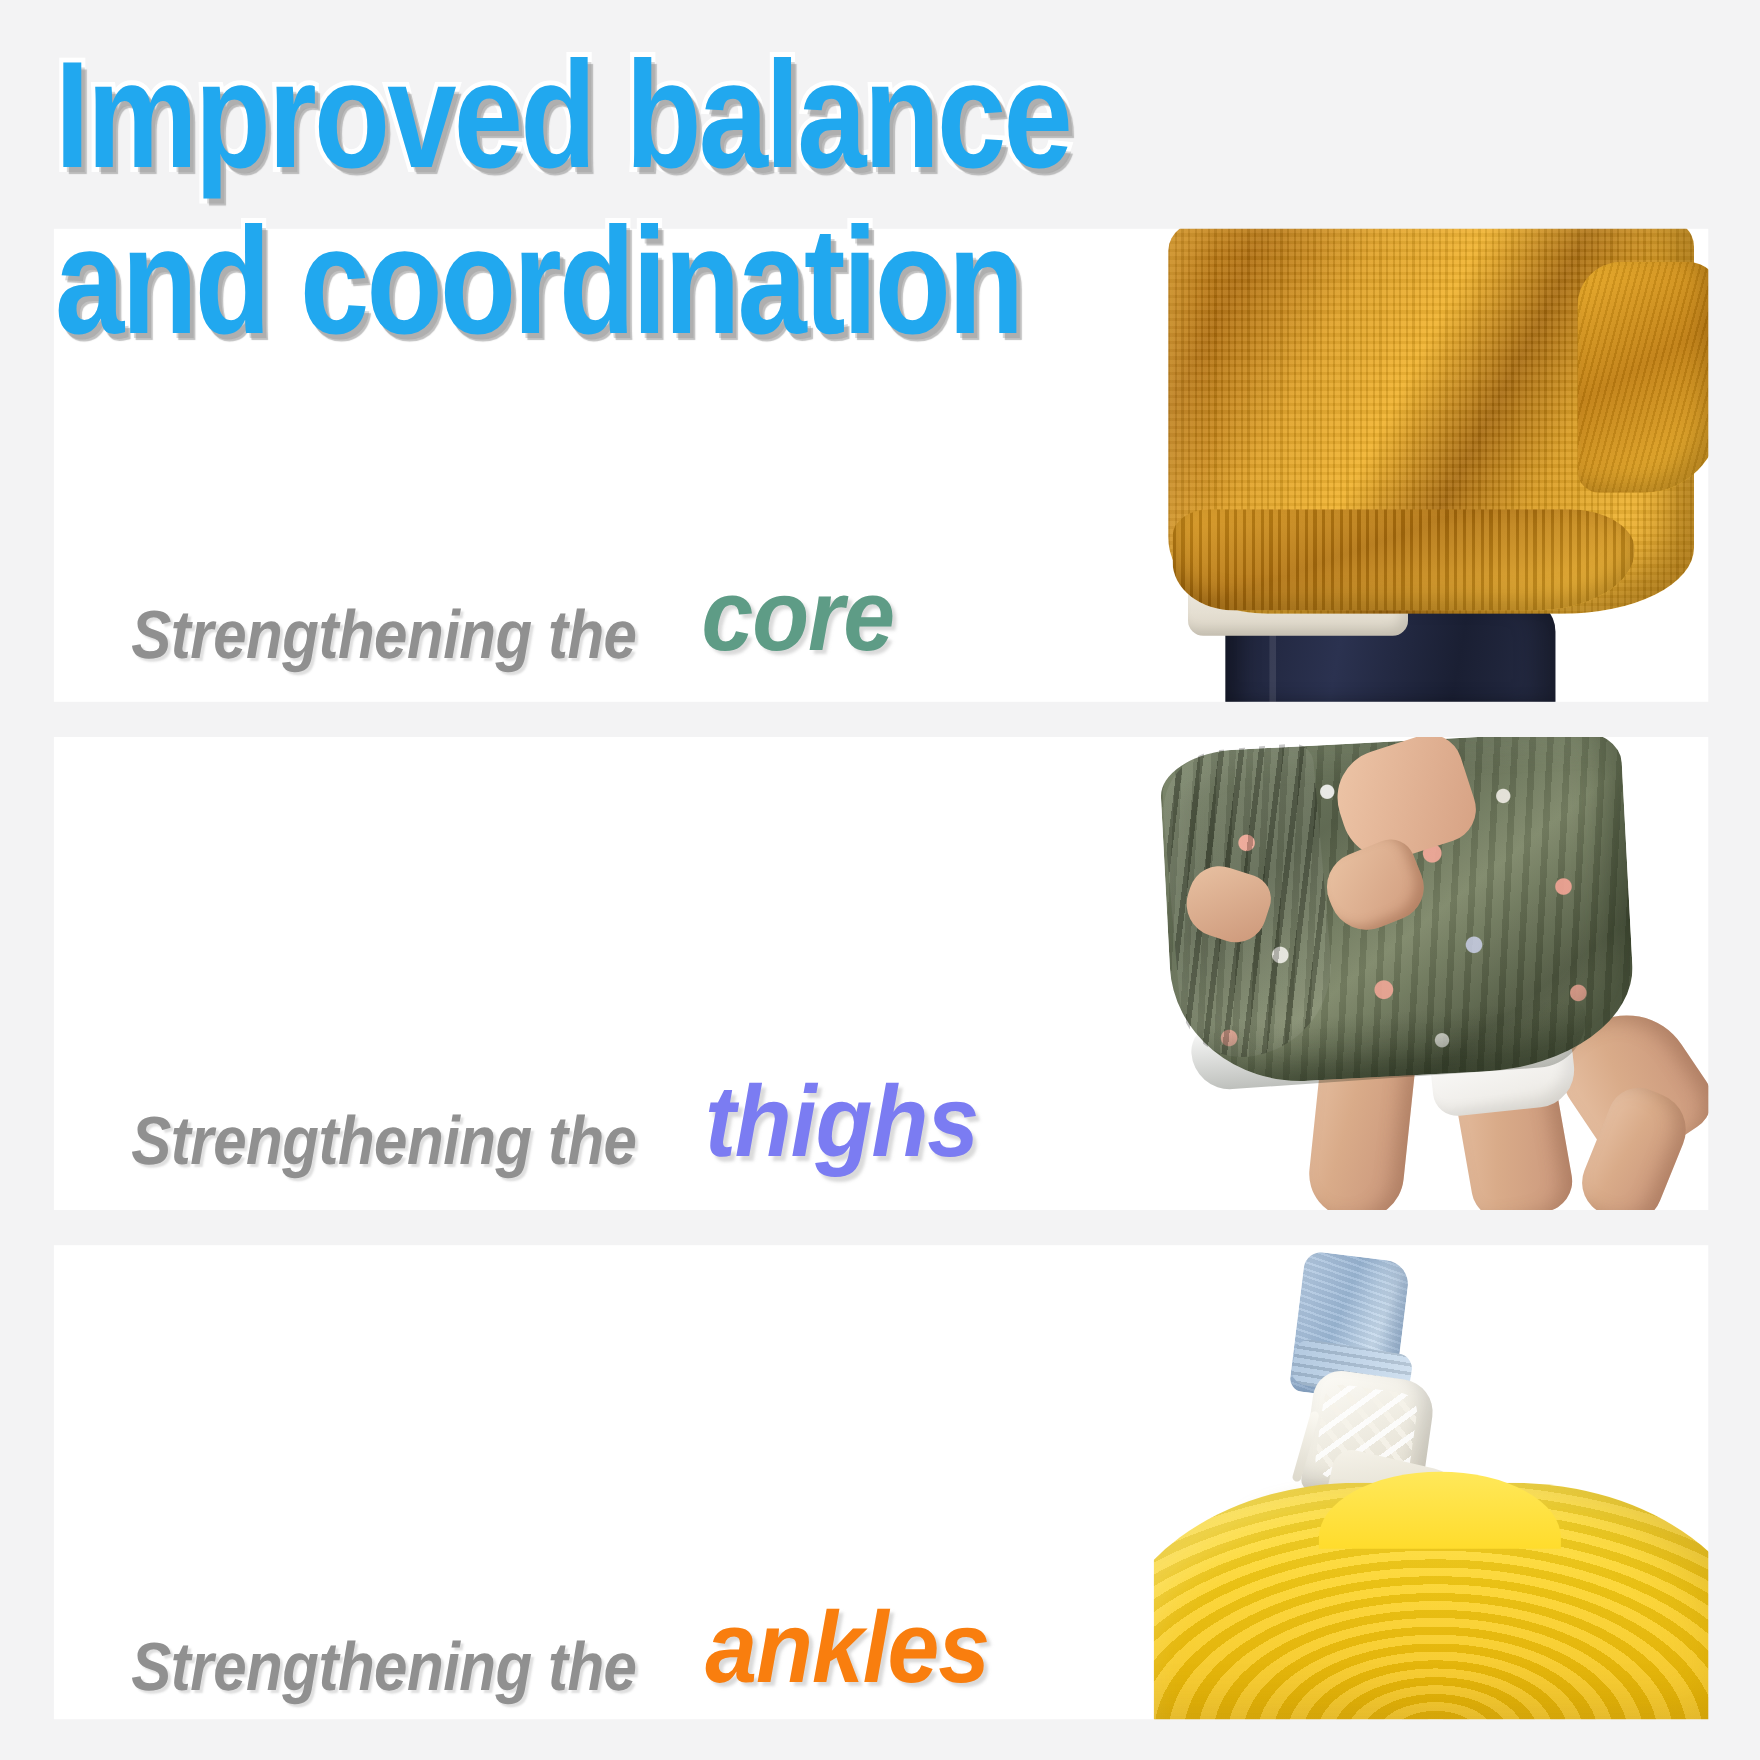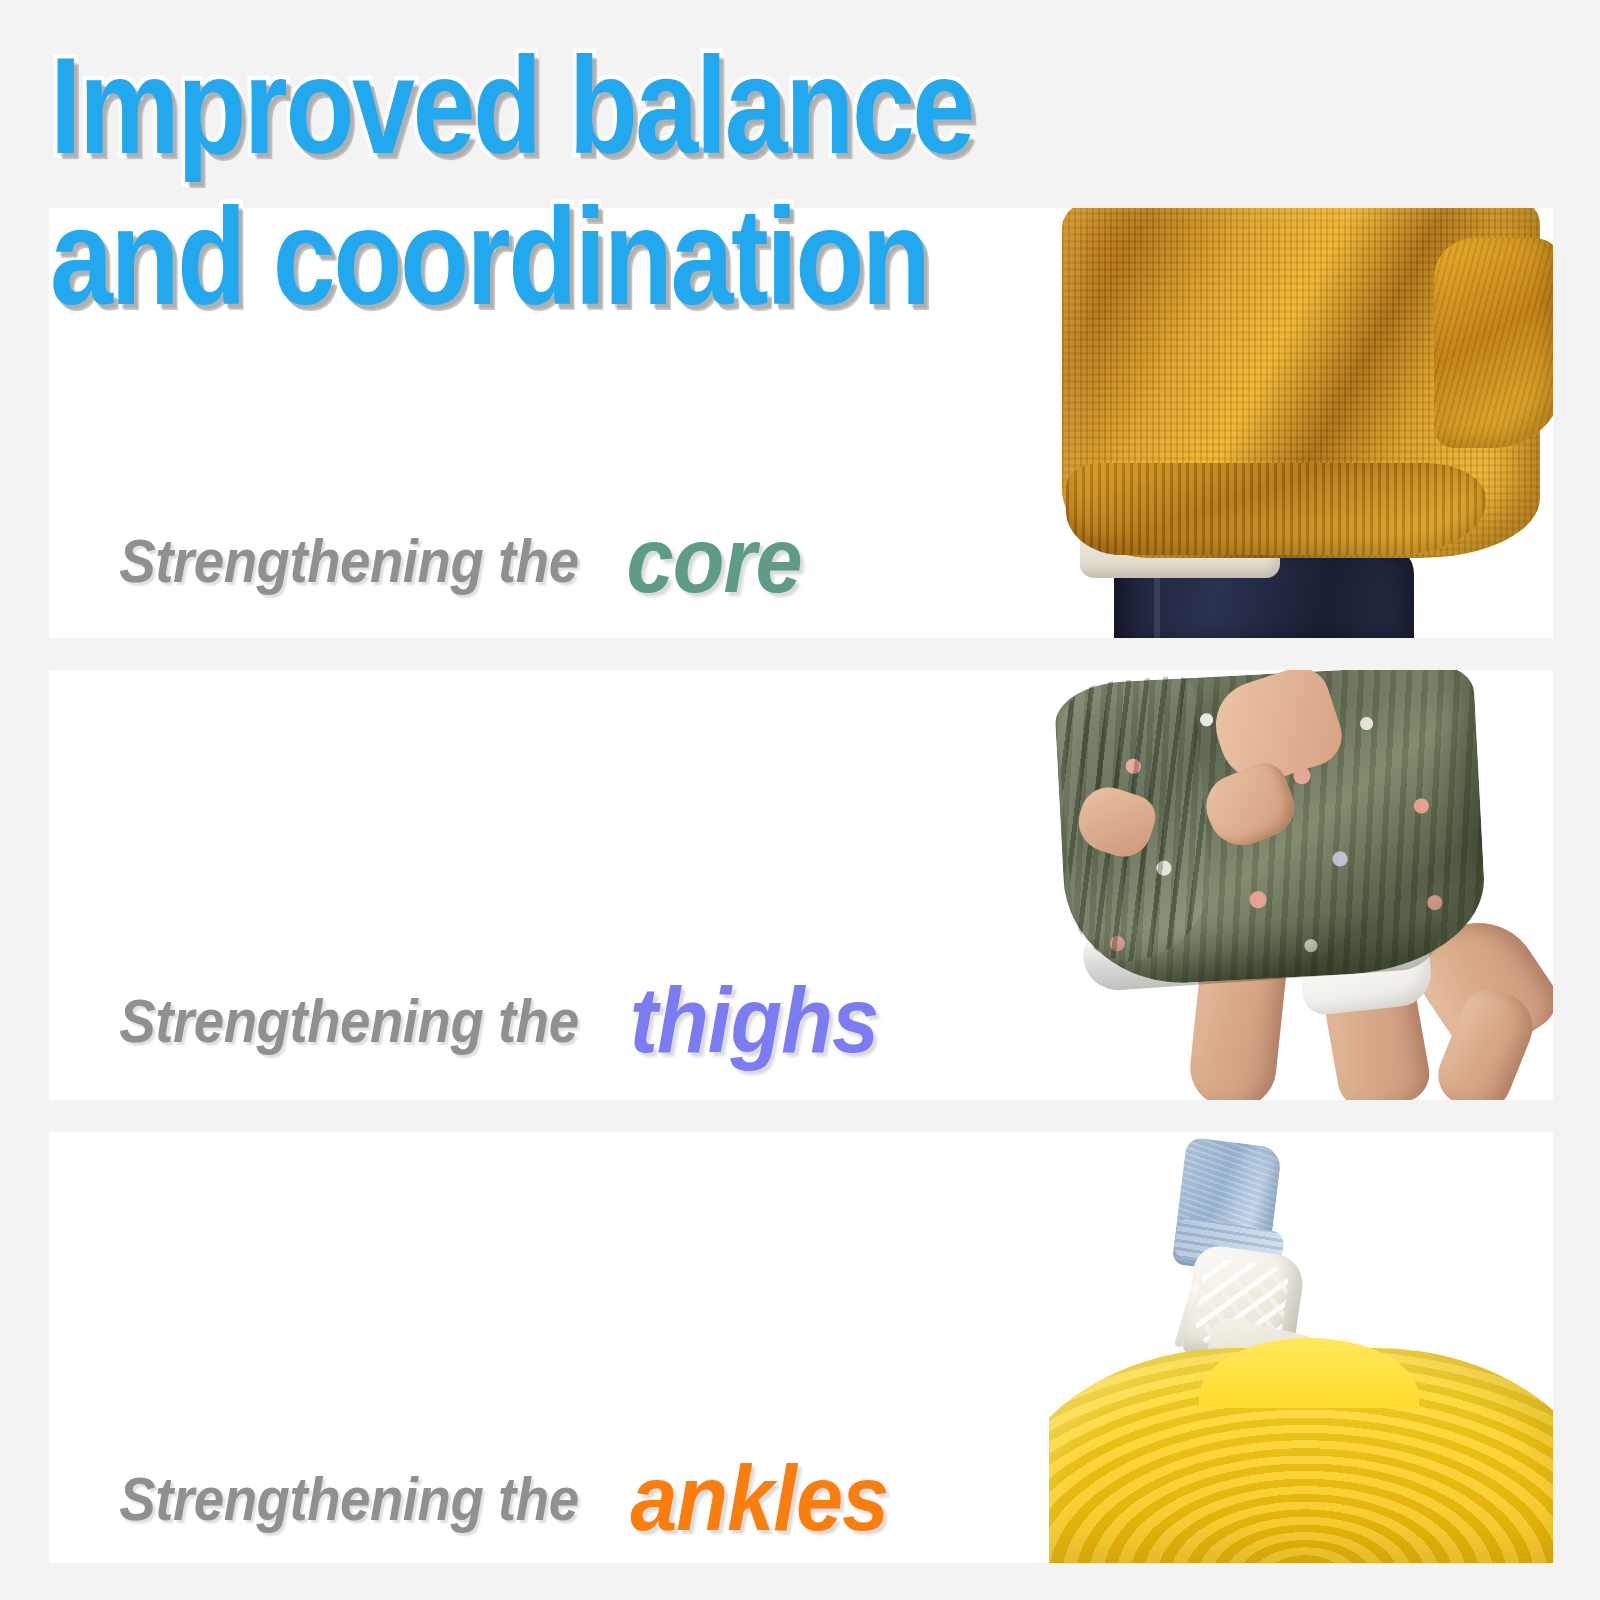--- a/index.html
+++ b/index.html
@@ -53,22 +53,22 @@
 
   
   .caption {
     position:absolute;
     z-index:30;
     white-space:nowrap;
     font-weight:700;
     font-style:italic;
     font-family:"Liberation Sans", sans-serif;
     display:flex;
-    align-items:center;
-    gap:9px;
+    align-items:flex-end;
+    gap:20px;
   }
   .caption .lead {
     color:#909090;
     font-size:62px;
     transform:scaleX(0.88);
     transform-origin:left baseline;
     letter-spacing:-0.5px;
     text-shadow:3px 3px 2px rgba(150,150,150,0.30);
   }
   .caption .focus {

